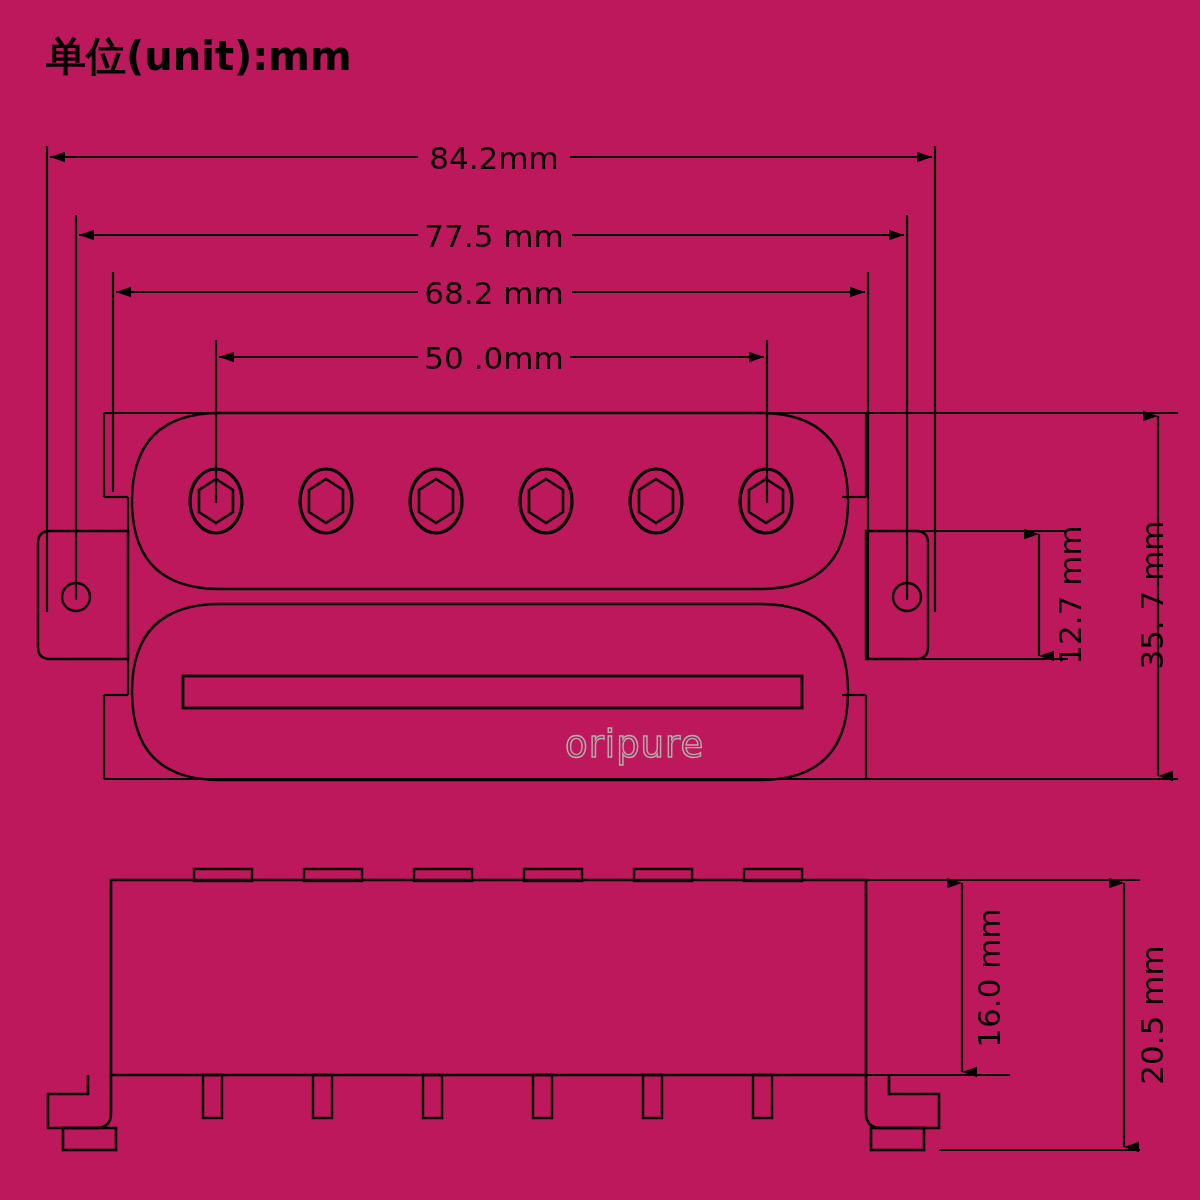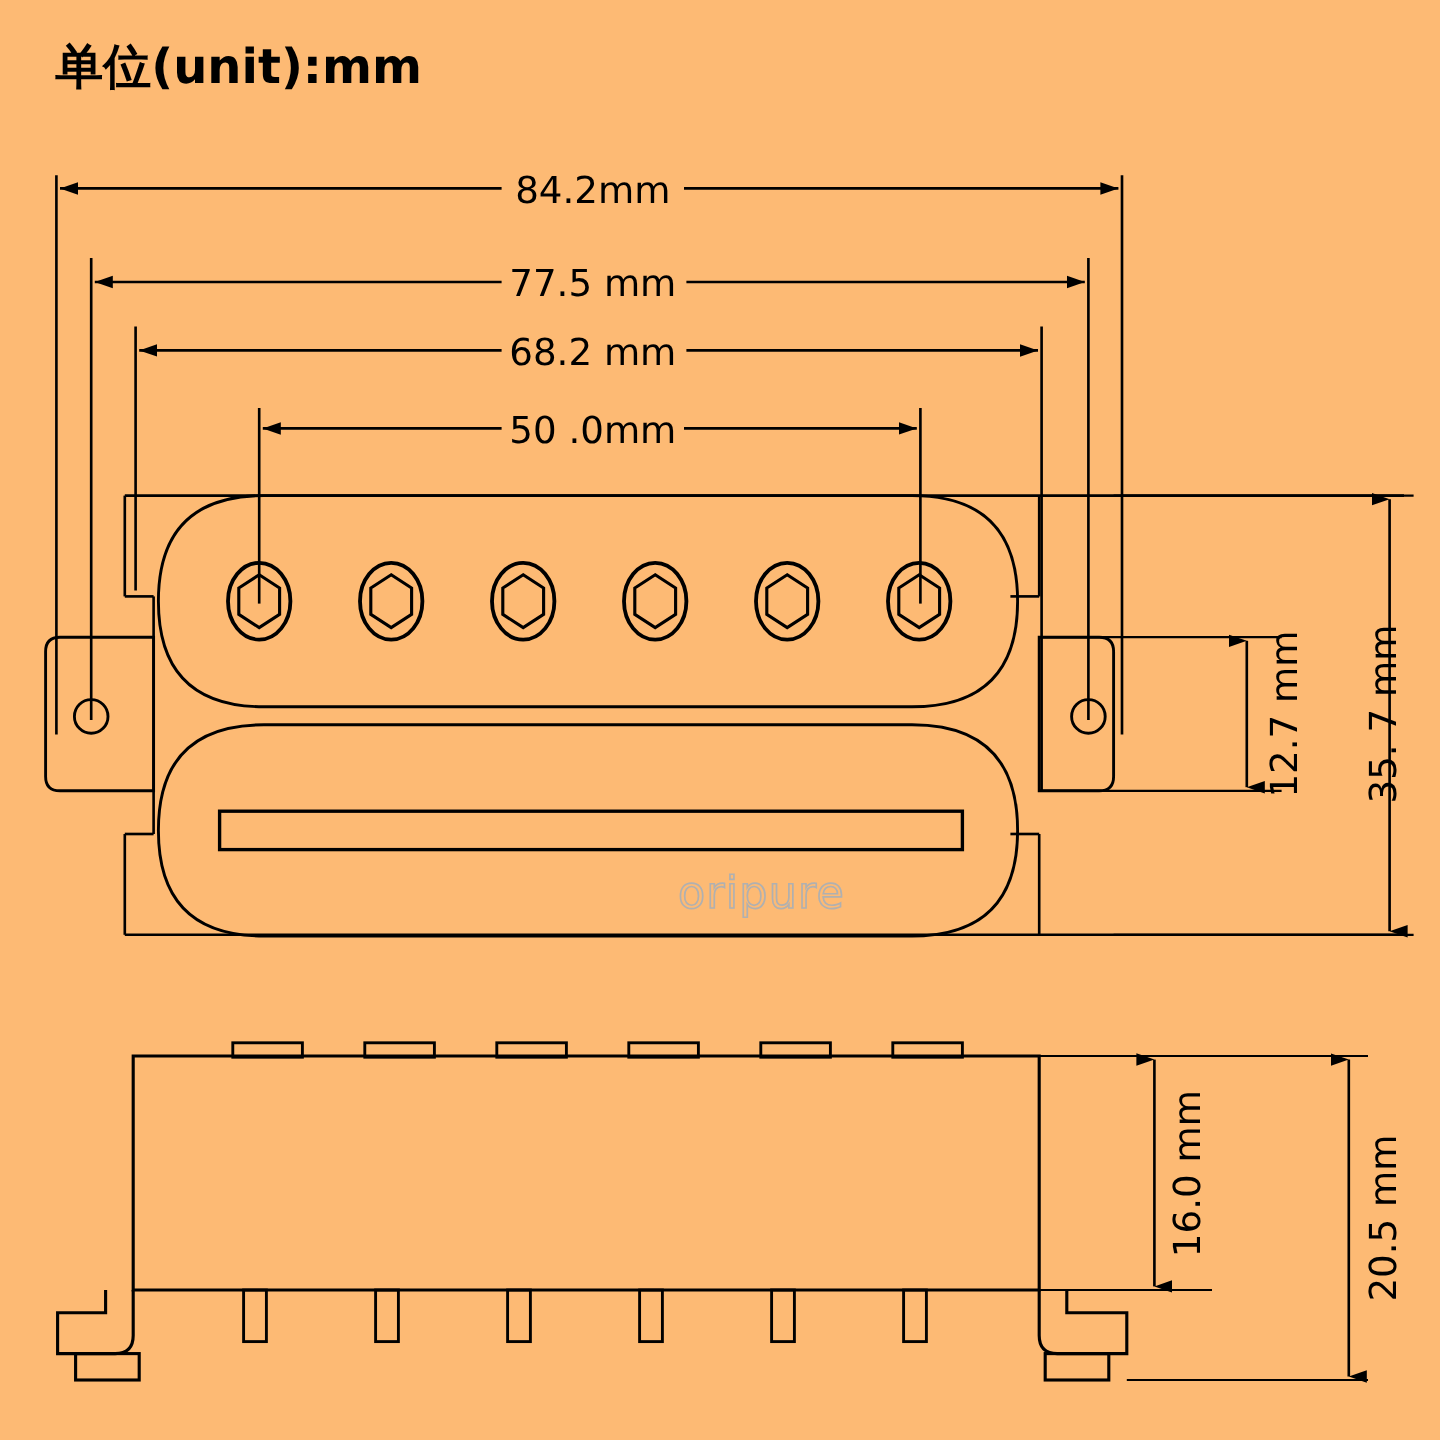--- a/index.html
+++ b/index.html
@@ -12,21 +12,21 @@
     width: 1200px;
     height: 1200px;
     font-family: "DejaVu Sans", "Liberation Sans", sans-serif;
     overflow: hidden;
     position: relative;
   }
   #stage {
     position: relative;
     width: 1200px;
     height: 1200px;
-    background: #fdba74;
+    background: #be185d;
   }
   .unit-title {
     position: absolute;
     left: 46px;
     top: 36px;
     font-size: 40px;
     font-weight: 700;
     color: #000000;
     letter-spacing: 0px;
     line-height: 1;

